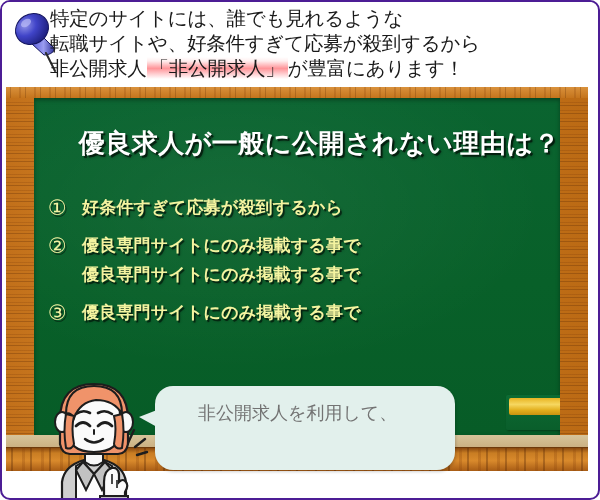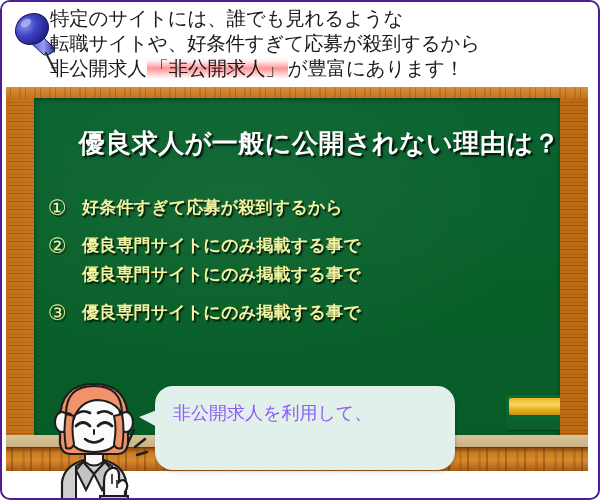--- a/index.html
+++ b/index.html
@@ -199,22 +199,23 @@
     position: absolute;
     left: -16px; top: 24px;
     width: 0; height: 0;
     border-top: 7px solid transparent;
     border-bottom: 10px solid transparent;
     border-right: 18px solid #e2f0ec;
   }
   .b-line {
     font-size: 18px;
     line-height: 29px;
-    color: #8b5cf6;
+    color: #737373;
     white-space: nowrap;
+    margin-left: 25px;
   }
   #bubble-text {
     position: absolute;
     left: 18px; top: 13px;
   }
 
   
   #character {
     position: absolute;
     left: 24px; top: 368px;

